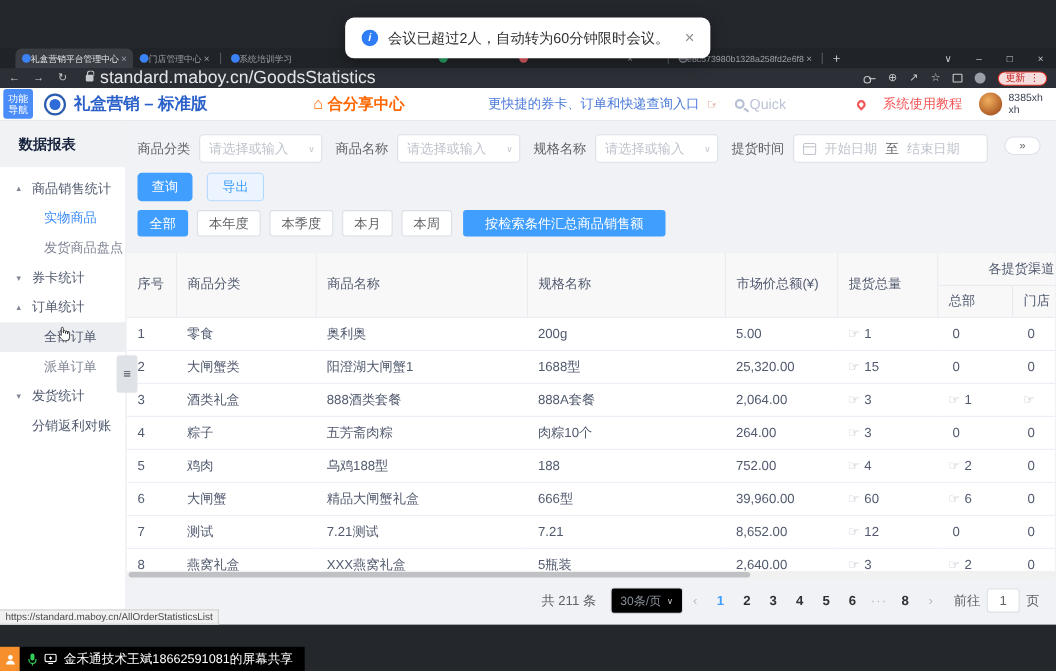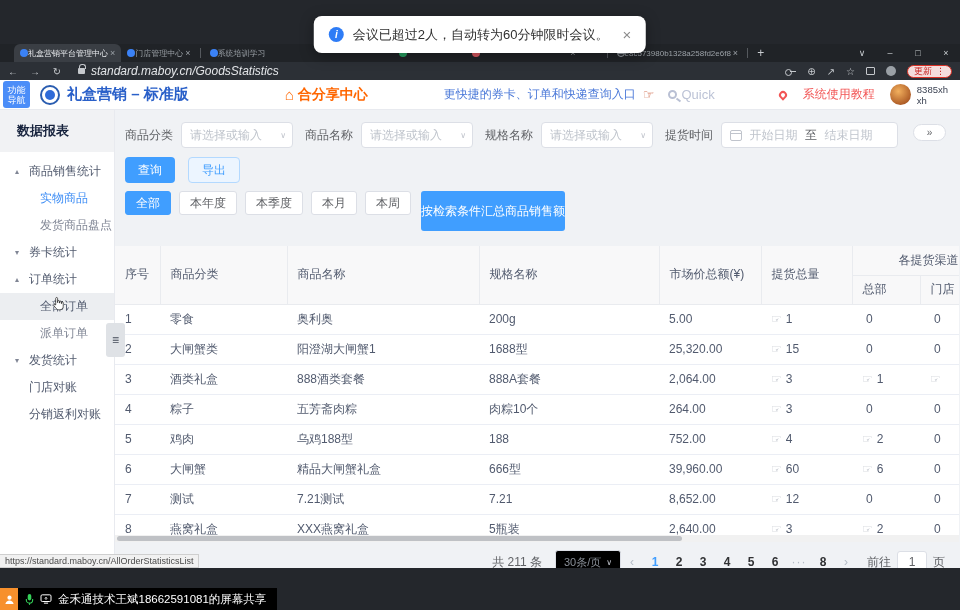--- a/index.html
+++ b/index.html
@@ -39,21 +39,21 @@
   .win-controls { margin-left:auto; display:flex; align-items:center; gap:0; color:#c9cdd1; }
   .win-controls span { width:28px; text-align:center; font-size:9px; }
 
   
   .addressbar { position:absolute; top:62px; left:0; width:960px; height:18px; background:#2c3036;
     display:flex; align-items:center; color:#c6c9cd; }
   .nav-ic { width:22px; text-align:center; font-size:10px; }
   .lock { width:7px; height:6px; background:#c6c9cd; border-radius:1px; position:relative; margin-left:10px; flex:none; }
   .lock::before { content:""; position:absolute; top:-4px; left:1px; width:5px; height:4px;
     border:1px solid #c6c9cd; border-bottom:none; border-radius:3px 3px 0 0; }
-  .url { color:#e4e6e9; font-size:12px; margin-left:6px;font-style:italic; }
+  .url { color:#e4e6e9; font-size:16px; margin-left:6px; }
   .ab-right { margin-left:auto; display:flex; align-items:center; gap:11px; margin-right:8px; }
   .ab-ic { font-size:10px; color:#c6c9cd; }
   .ic-key { width:11px; height:5px; position:relative; }
   .ic-key::before { content:""; position:absolute; left:0; top:0; width:5px; height:5px; border:1.4px solid #c6c9cd; border-radius:50%; }
   .ic-key::after { content:""; position:absolute; left:5px; top:2px; width:6px; height:1.4px; background:#c6c9cd; }
   .ab-avatar { width:10px; height:10px; border-radius:50%; background:#9aa0a6; }
   .ab-panel { width:9px; height:8px; border:1.2px solid #c6c9cd; border-radius:1px; }
   .update-pill { display:flex; align-items:center; gap:4px; background:#f4dddc; border:1px solid #d93025;
     border-radius:8px; padding:0 6px; height:13px; }
   .update-pill .txt { color:#c5221f; font-size:9px; }
@@ -121,21 +121,21 @@
 
   .btn-row { margin:9px 0 0 10px; display:flex; gap:13px;text-align:center; }
   .btn { height:26px; border-radius:4px; font-size:12px; display:flex; align-items:center; justify-content:center; padding:0 13px; }
   .btn-primary { background:#409eff; color:#fff; }
   .btn-plain { background:#ecf5ff; border:1px solid #b3d9ff; color:#409eff; }
 
   .range-row { margin:8px 0 0 10px; display:flex; gap:8px; }
   .rtab { height:24px; padding:0 10px; border:1px solid #dcdfe6; border-radius:3px; background:#fff;
     color:#606266; font-size:12px; display:flex; align-items:center; }
   .rtab.active { background:#409eff; border-color:#409eff; color:#fff; }
-  .summary-btn { height:40px; background:#409eff; color:#fff; border-radius:3px; padding:0 0;
+  .summary-btn { height:24px; background:#409eff; color:#fff; border-radius:3px; padding:0 20px;
     font-size:12px; margin-left:2px; display:flex; align-items:center; }
 
   
   .table-wrap { margin-top:15px; width:844px; height:289px; overflow:hidden; background:#fff; position:relative; }
   table { border-collapse:collapse; table-layout:fixed; width:890px; font-size:12px; color:#515a6e; }
   thead th { background:#f8f8f9; font-weight:normal; color:#515a6e; height:29px; text-align:left;
     padding-left:10px; border:1px solid #e9ebef; border-top:none; }
   thead th.center { text-align:center; padding-left:0; }
   thead th:first-child { border-left:none; }
   tbody td { height:30px; border-bottom:1px solid #ebeef5; padding-left:10px; white-space:nowrap; overflow:hidden; }
@@ -284,23 +284,20 @@
       </div>
       <div class="sb-item sb-child hov">
         <span>全部订单</span>
       </div>
       <div class="sb-item sb-child">
         <span>派单订单</span>
       </div>
       <div class="sb-item">
         <span class="caret">▾</span>
         <span>发货统计</span>
-      </div>
-      <div class="sb-item sb-root">
-        <span>门店对账</span>
       </div>
       <div class="sb-item sb-root">
         <span>分销返利对账</span>
       </div>
       <div class="collapse-tag">
         <span>≡</span>
       </div>
       <div class="cursor-hand">
         <svg viewBox="0 0 14 16" width="13" height="15">
             <path d="M5 1.5c.6 0 1 .45 1 1V7l.2.05V5.6c0-.5.4-.9.95-.9.5 0 .95.4.95.9v1.9l.2.05V6.3c0-.5.4-.9.9-.9s.9.4.9.9v1.8l.2.05v-1c0-.5.4-.9.9-.9s.9.4.9.9V11c0 2.2-1.5 3.8-3.7 3.8H7.3c-1.2 0-2-.4-2.7-1.3L2 10.3c-.7-.9.5-2 1.3-1.3L4 9.6V2.5c0-.55.45-1 1-1z" fill="#fff" stroke="#222" stroke-width=".8"></path>

